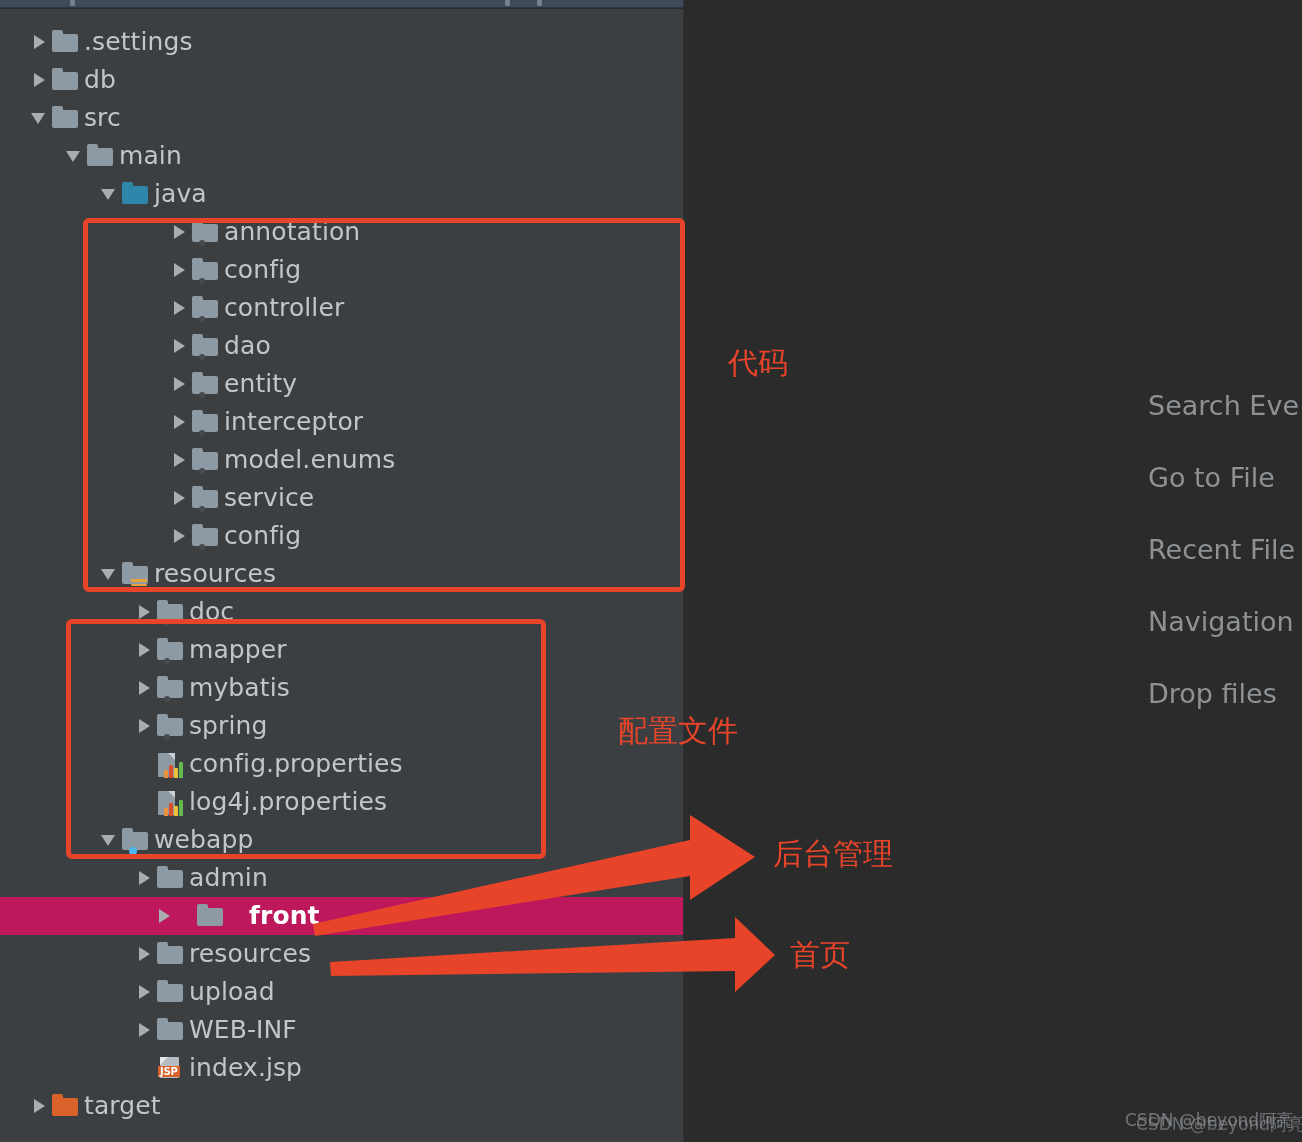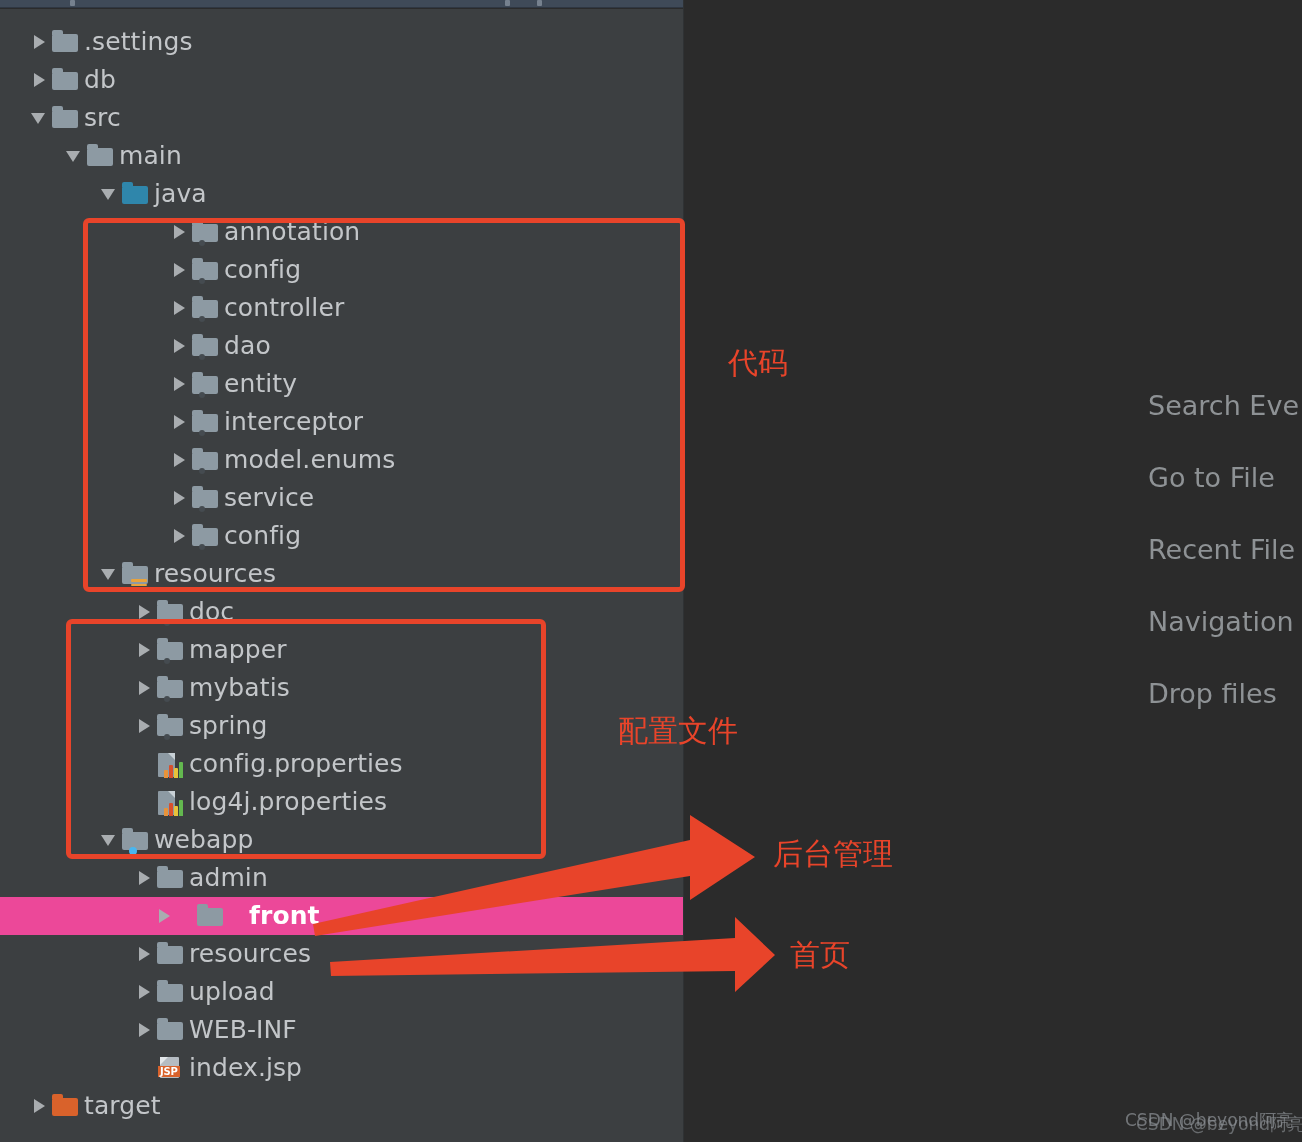--- a/index.html
+++ b/index.html
@@ -59,21 +59,21 @@
   }
 
   
   .tree { position: absolute; left: 0; top: 14px; width: 684px; }
   .row {
     position: relative;
     height: 38px;
     display: flex; align-items: flex-start;
     white-space: nowrap;
   }
-  .row.selected { background: #ec4899; gap: 20px; }
+  .row.selected { background: #be185d; gap: 20px; }
   .row-label {
     font-size: 25px;
     color: #c3c6c9;
     letter-spacing: .1px;
     line-height: 38px;
   }
   .row.selected .row-label { color: #ffffff; font-weight: bold; }
 
   
   .twisty {

